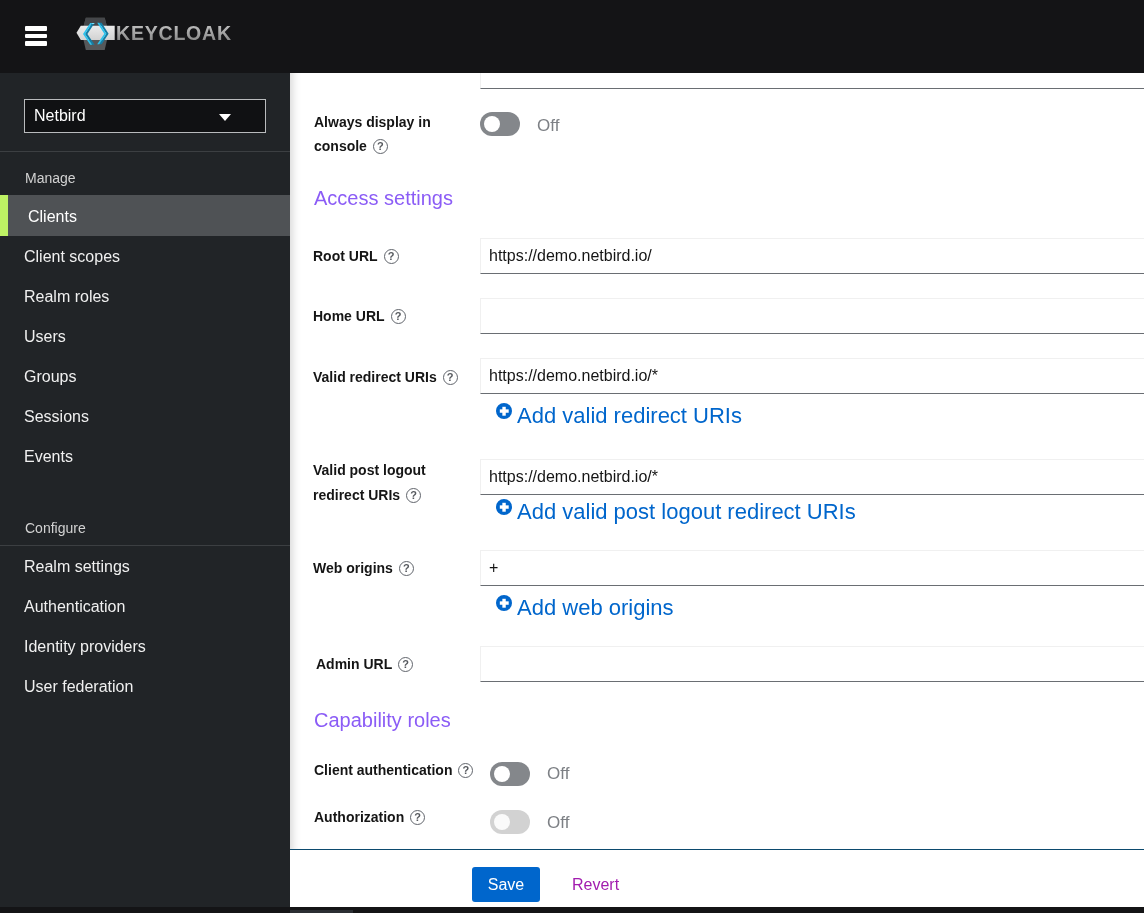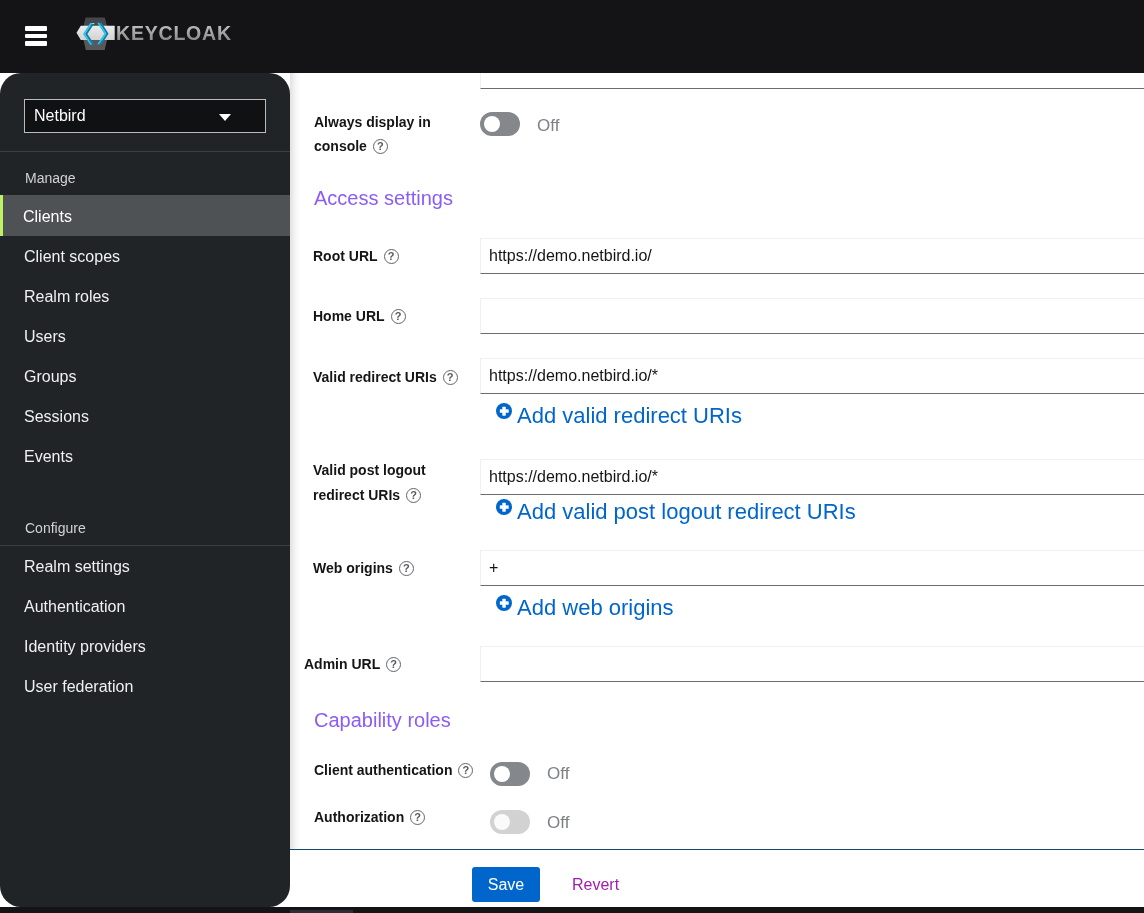--- a/index.html
+++ b/index.html
@@ -5,31 +5,31 @@
   * { margin:0; padding:0; box-sizing:border-box; }
   html,body { width:1144px; height:913px; overflow:hidden; }
   body { font-family:"Liberation Sans", sans-serif; background:#fff; position:relative; }
   .abs { position:absolute; }
 
   
   #header { left:0; top:0; width:1144px; height:73px; background:#141416; }
   #burger div { position:absolute; left:25px; width:22px; height:4.5px; background:#fff; border-radius:1px; }
 
   
-  #sidebar { left:0; top:73px; width:290px; height:834px; background:#212427;border-radius:21px; }
+  #sidebar { left:0; top:73px; width:290px; height:834px; background:#212427; }
   #realmbox { position:absolute; left:24px; top:26px; width:242px; height:34px;
     background:#101113; border:1px solid #b9bbbd; color:#fff; font-size:16px;
     display:flex; align-items:center; padding-left:9px; }
   #realmbox .caret { position:absolute; right:34px; top:14px; width:0; height:0;
     border-left:6px solid transparent; border-right:6px solid transparent; border-top:7px solid #fff; }
   .sep { position:absolute; left:0; width:290px; height:1px; background:#3c3f42; }
   .navhead { position:absolute; left:25px; font-size:14px; color:#d2d2d2; }
   .navitem { position:absolute; left:24px; font-size:16px; color:#f0f0f0; }
   #current { position:absolute; left:0; top:122px; width:290px; height:41px; background:#4f5255;
-    border-left:3px solid #bef264; }
+    border-left:8px solid #bef264; }
   #current span { position:absolute; left:20px; top:13px; font-size:16px; color:#fff; }
 
   
   #main { left:290px; top:73px; width:854px; height:834px; background:#fff;
     box-shadow:inset 12px 0 10px -10px rgba(0,0,0,0.18); }
   .lbl { position:absolute; font-size:14px; font-weight:bold; color:#151515; line-height:24px; width:160px; }
   .help { display:inline-block; width:15px; height:15px; border:1.5px solid #61656c; border-radius:50%;
     font-size:11px; font-weight:bold; color:#56595e; text-align:center; line-height:12.5px;
     vertical-align:1.5px; margin-left:6px; font-family:"Liberation Sans",sans-serif; }
   .inp { position:absolute; left:480px; width:702px; height:36px; background:#fff;
@@ -145,21 +145,21 @@
 
 <div class="lbl" style="left:313px; top:556px;">Web origins<span class="help">?</span></div>
 <div class="inp" style="top:550px;">+</div>
 <svg class="plus" style="left:496px; top:595px;" viewBox="0 0 16 16">
     <circle cx="8" cy="8" r="8" fill="#0066cc"></circle>
     <rect x="3.8" y="6.35" width="8.9" height="3.4" fill="#fff"></rect>
     <rect x="6.35" y="3.8" width="3.4" height="8.9" fill="#fff"></rect>
   </svg>
 <div class="addlink" style="left:517px; top:595px;">Add web origins</div>
 
-<div class="lbl" style="left:304px; top:652px;">Admin URL<span class="help">?</span></div>
+<div class="lbl" style="left:316px; top:652px;">Admin URL<span class="help">?</span></div>
 <div class="inp" style="top:646px;"></div>
 
 <div class="h2" style="top:710px;">Capability roles</div>
 
 <div class="lbl" style="left:314px; top:758px; width:230px;">Client authentication<span class="help">?</span></div>
 <div class="toggle" style="left:490px; top:762px;">
     <div class="knob"></div>
   </div>
 <div class="offlbl" style="left:547px; top:764px;">Off</div>
 

